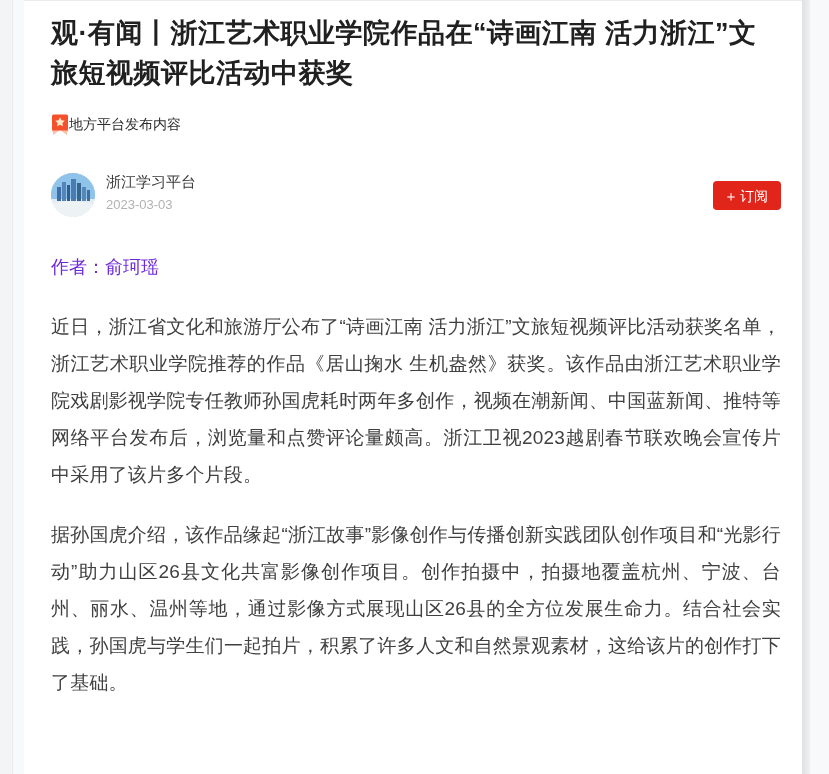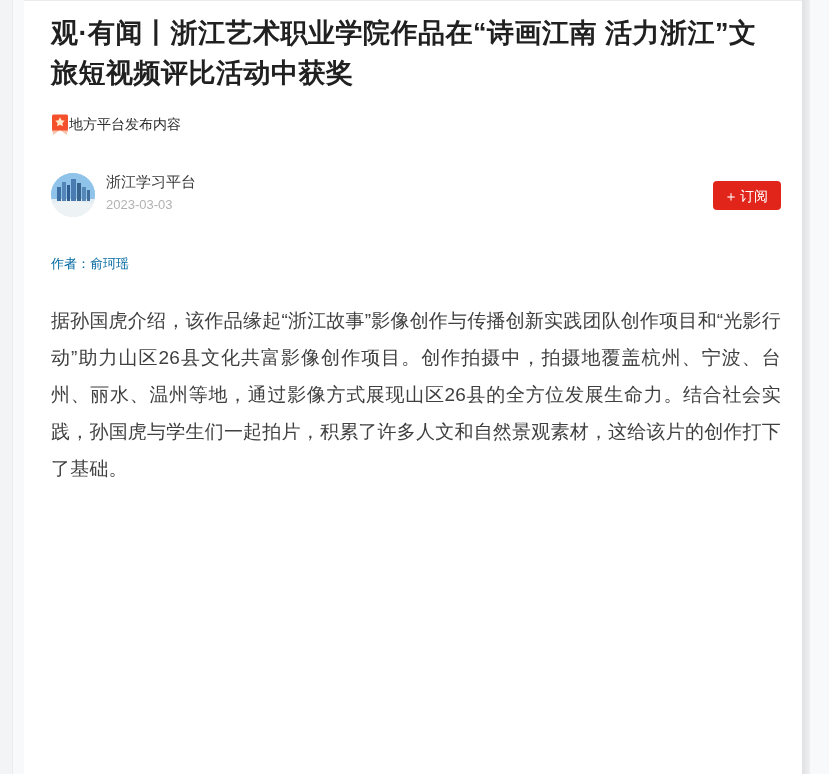--- a/index.html
+++ b/index.html
@@ -47,21 +47,21 @@
   .source-meta { margin-left: 11px; flex: 1 1 auto; }
   .source-name { font-size: 15px; color: #3a3a3a; cursor: pointer; }
   .source-date { font-size: 13px; color: #b2b2b2; margin-top: 5px; }
   .subscribe-btn {
     flex: 0 0 auto; align-self: center;
     background: #e1251b; color: #ffffff; border: none; border-radius: 4px;
     font-size: 14px; line-height: 1; padding: 8px 13px 7px 11px;
     cursor: pointer; display: inline-flex; align-items: center; gap: 2px;
     font-family: inherit;
   }
-  .author-line { margin-top: 37px; font-size: 13px; color: #0369a1; }
+  .author-line { margin-top: 37px; font-size: 18px; color: #6d28d9; }
   .article { margin-top: 29px; }
   .article p {
     font-size: 19px; line-height: 37px; color: #404040;
     text-align: justify; margin-bottom: 23px;
     letter-spacing: 0.2px;
   }
 </style>
 </head>
 <body>
 
@@ -107,16 +107,17 @@
     </div>
     <button class="subscribe-btn">
       <span>＋</span>
       <span>订阅</span>
     </button>
   </div>
 
   <div class="author-line">作者：俞珂瑶</div>
 
   <div class="article">
+    <p>近日，浙江省文化和旅游厅公布了“诗画江南 活力浙江”文旅短视频评比活动获奖名单，浙江艺术职业学院推荐的作品《居山掬水 生机盎然》获奖。该作品由浙江艺术职业学院戏剧影视学院专任教师孙国虎耗时两年多创作，视频在潮新闻、中国蓝新闻、推特等网络平台发布后，浏览量和点赞评论量颇高。浙江卫视2023越剧春节联欢晚会宣传片中采用了该片多个片段。</p>
     <p>据孙国虎介绍，该作品缘起“浙江故事”影像创作与传播创新实践团队创作项目和“光影行动”助力山区26县文化共富影像创作项目。创作拍摄中，拍摄地覆盖杭州、宁波、台州、丽水、温州等地，通过影像方式展现山区26县的全方位发展生命力。结合社会实践，孙国虎与学生们一起拍片，积累了许多人文和自然景观素材，这给该片的创作打下了基础。</p>
   </div>
 
 </div>
 
 </body></html>

